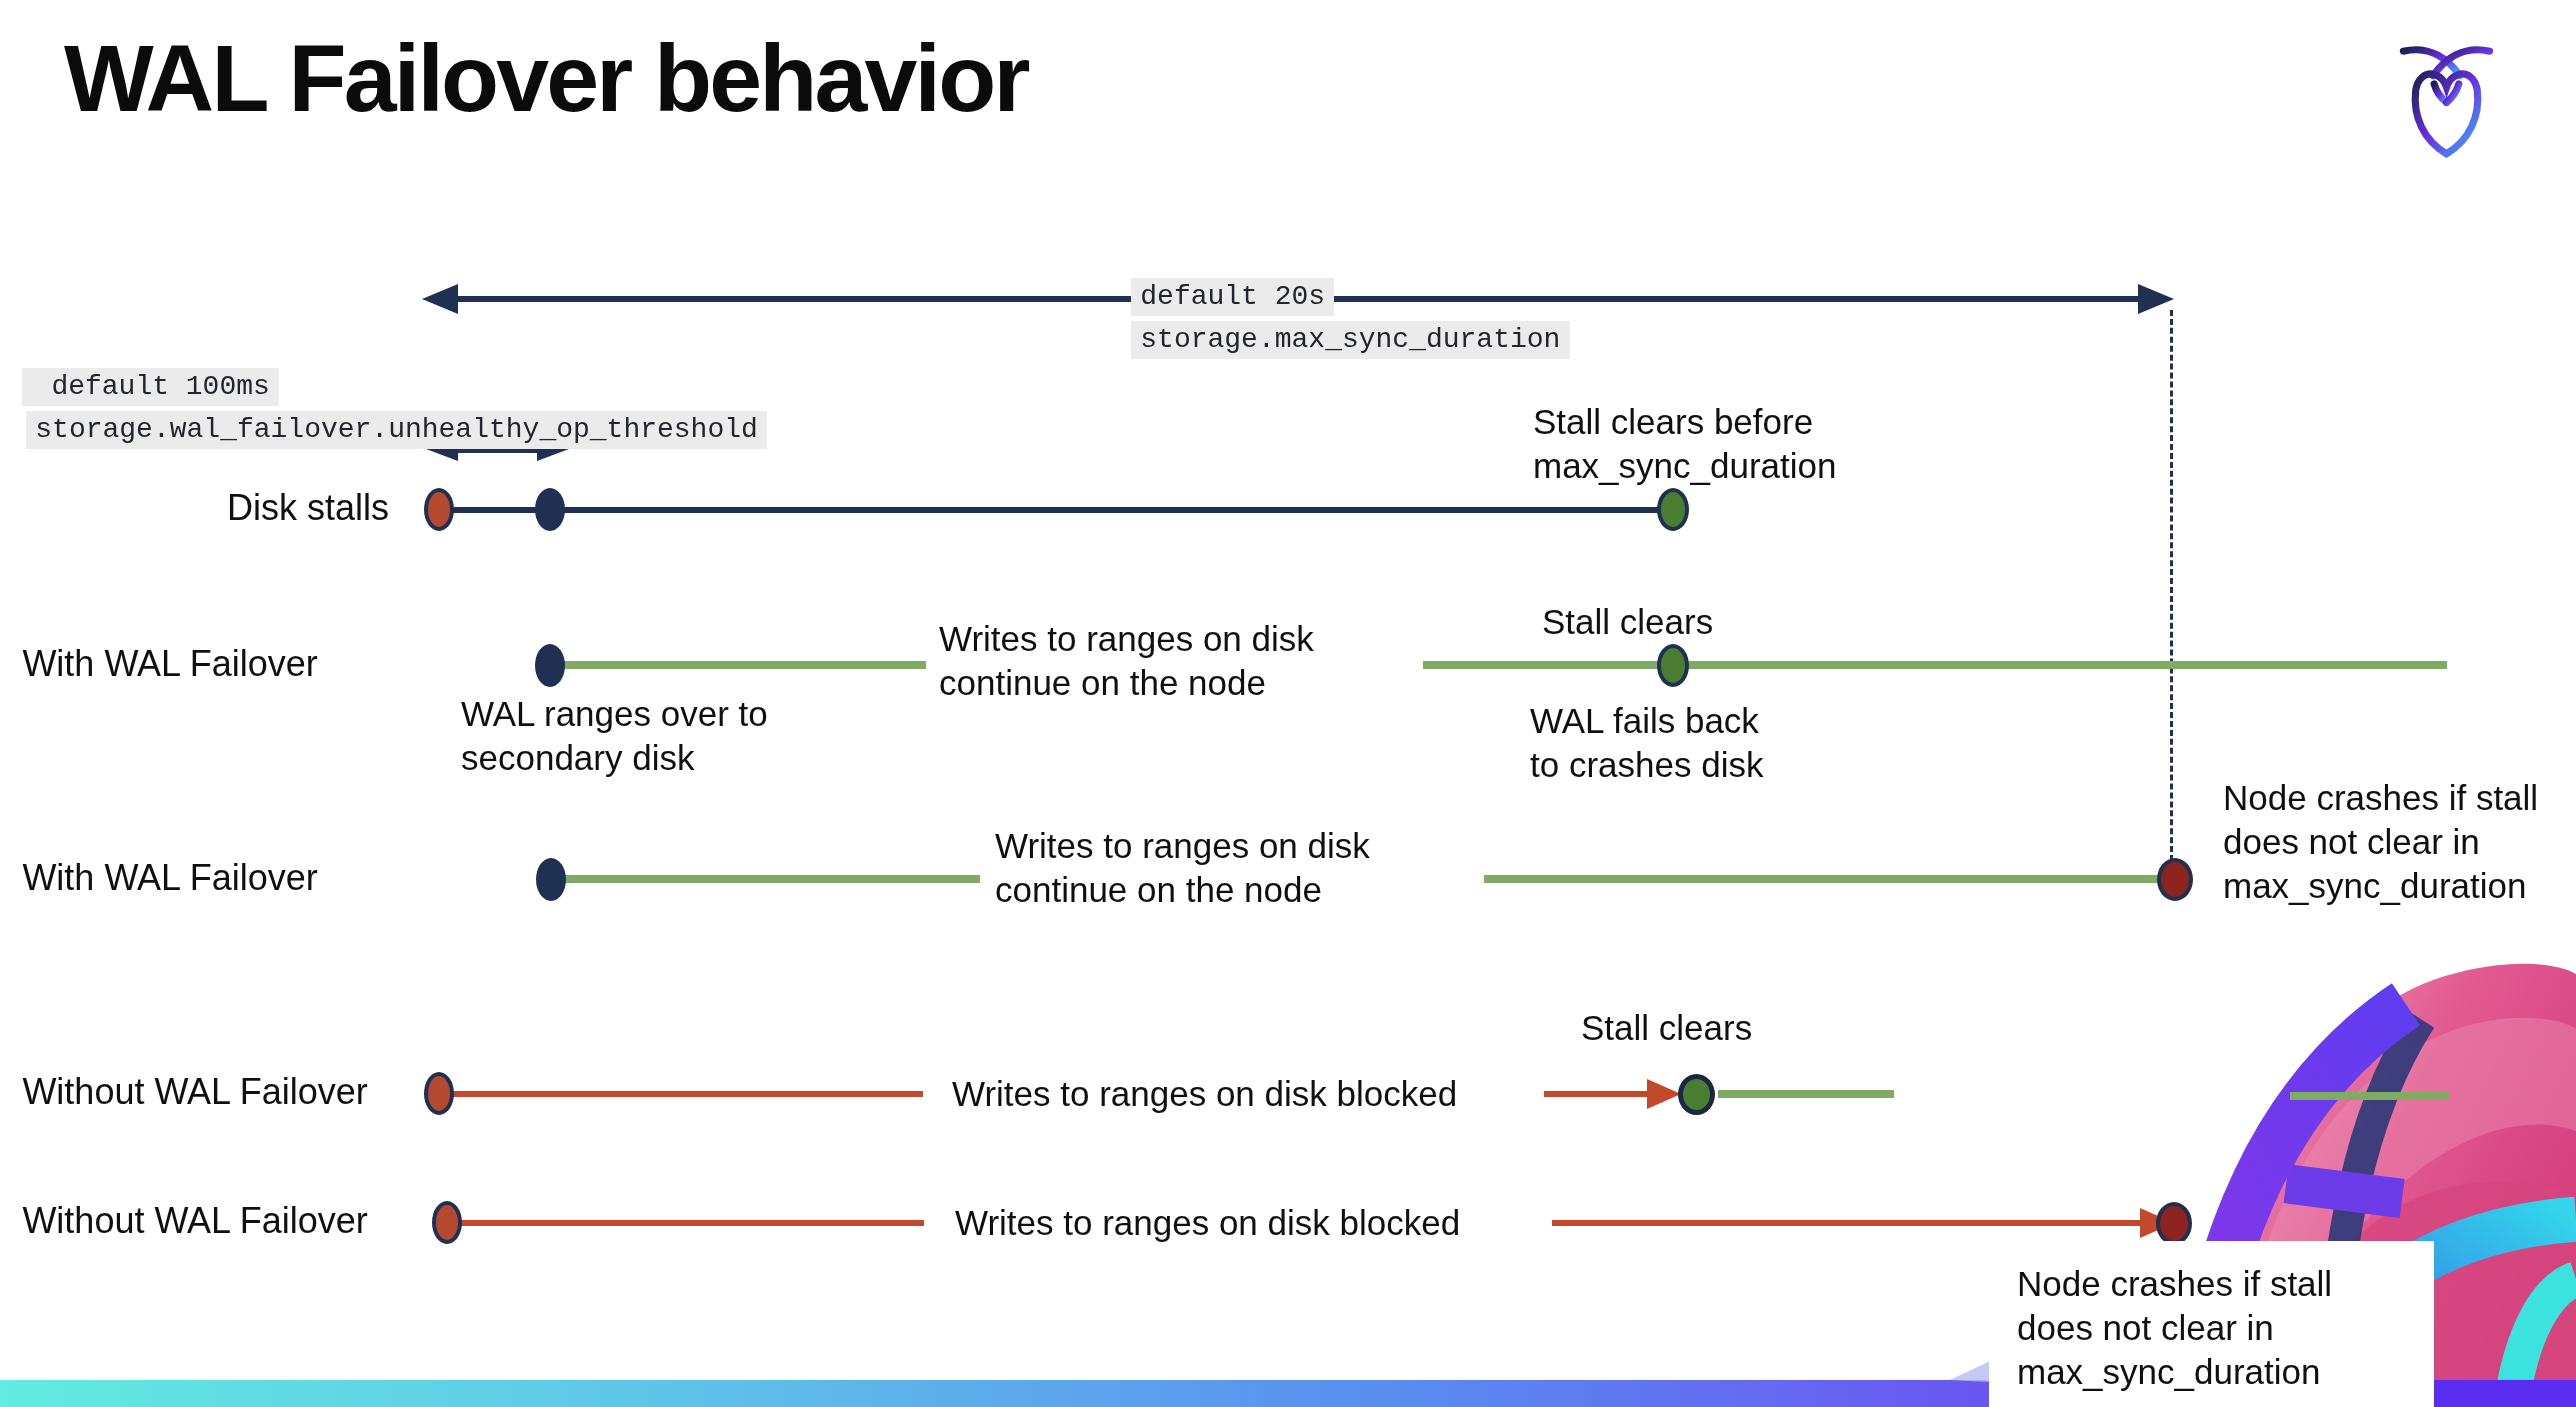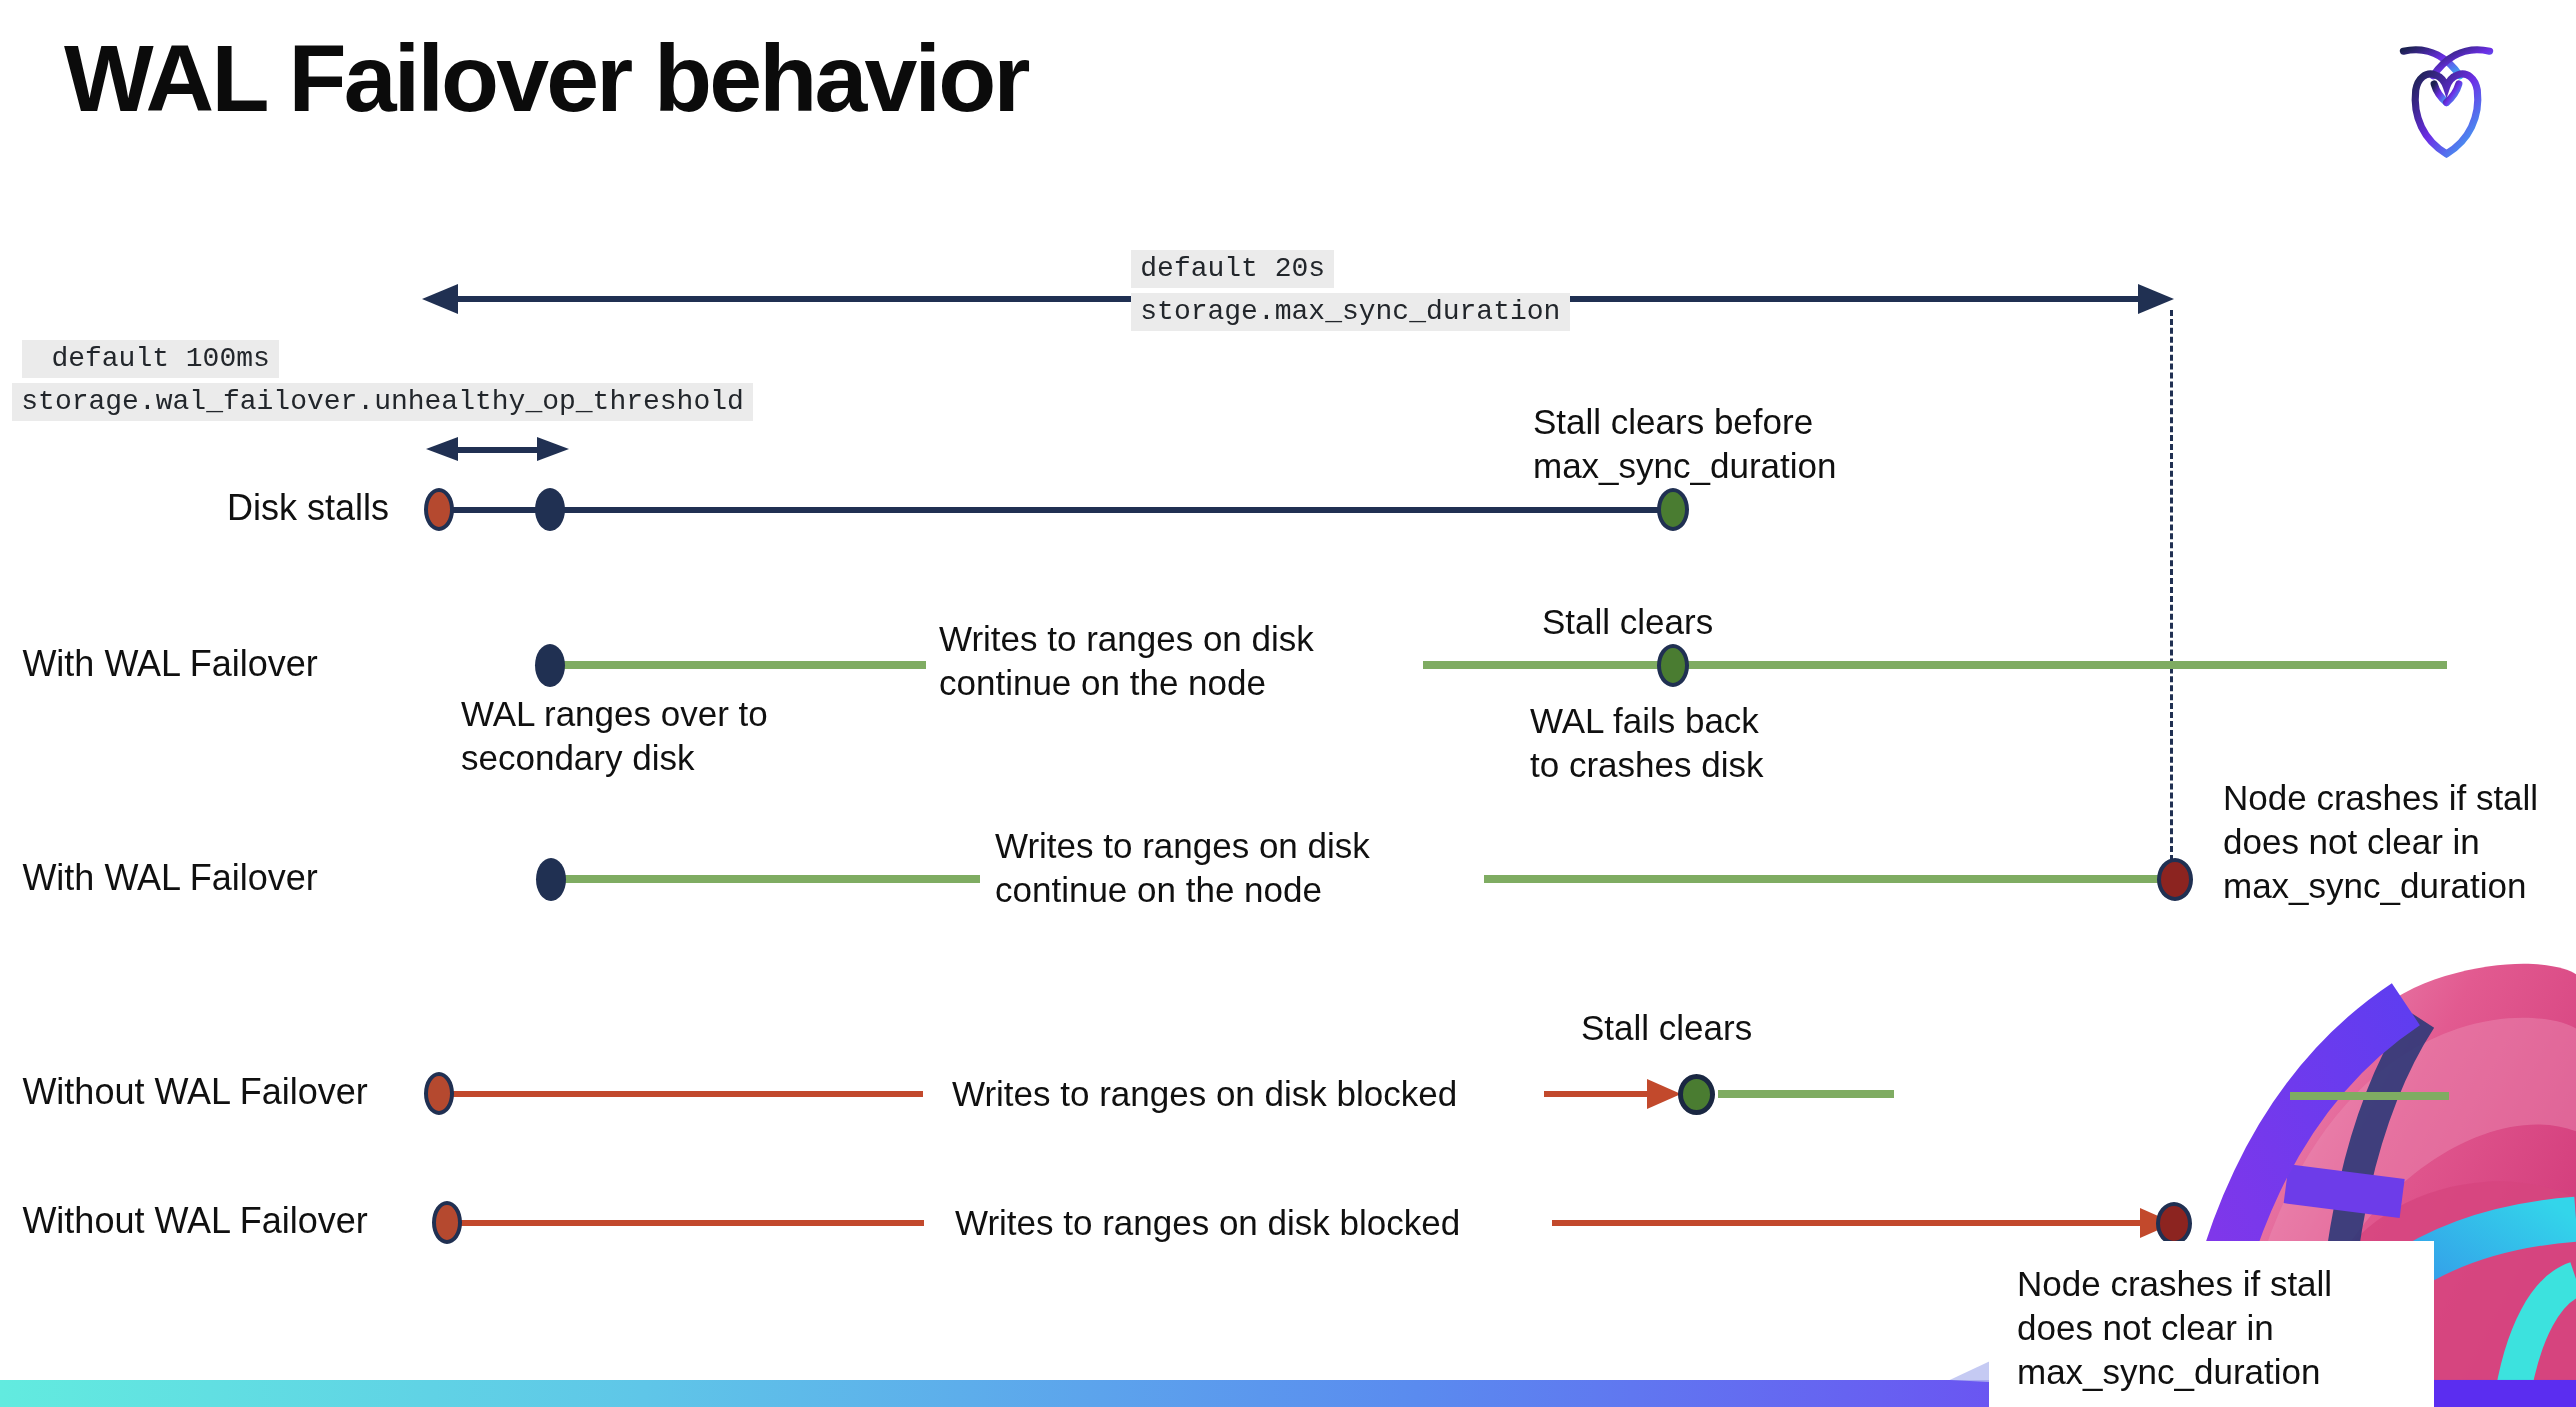--- a/index.html
+++ b/index.html
@@ -7,21 +7,21 @@
     position:relative;width:2576px;height:1408px;background:#ffffff;
     overflow:hidden;font-family:"Liberation Sans",sans-serif;color:#111;
   }
   .page-title{
     position:absolute;left:64px;top:24px;font-size:95px;font-weight:800;
     letter-spacing:-2.8px;color:#0b0b0b;white-space:nowrap;z-index:5;
   }
   .code-label{
     position:absolute;font-family:"Liberation Mono","DejaVu Sans Mono",monospace;
     font-size:28px;color:#22262b;background:#ebebeb;padding:3.7px 9.3px;
-    white-space:pre;z-index:5;line-height:1.1;
+    white-space:pre;z-index:5;line-height:1.1;margin-top:28px;
   }
   .note{
     position:absolute;font-size:35px;line-height:1.26;color:#101010;
     white-space:pre-line;z-index:6;
   }
   .center{text-align:left;}
   .nowrap{white-space:nowrap;}
   .row-label{position:absolute;font-size:36px;color:#101010;white-space:nowrap;z-index:6;}
   .ln{position:absolute;z-index:4;}
   .ln-navy{height:5.6px;background:#203052;}
@@ -80,21 +80,21 @@
   </svg>
 
   <div class="tri tri-left-navy" style="left:422px;top:284px;"></div>
   <div class="ln ln-navy" style="left:457px;top:296px;width:1681px;"></div>
   <div class="tri tri-right-navy" style="left:2138px;top:284px;"></div>
 
   <div class="code-label" style="left:1131px;top:250px;">default 20s</div>
   <div class="code-label" style="left:1131px;top:293px;">storage.max_sync_duration</div>
 
   <div class="code-label" style="left:22.4px;top:340px;padding-left:29px;">default 100ms</div>
-  <div class="code-label" style="left:12px;top:383px;">storage.wal_failover.unhealthy_op_threshold</div>
+  <div class="code-label" style="left:26px;top:383px;">storage.wal_failover.unhealthy_op_threshold</div>
 
   <div class="tri tri-left-navy-sm" style="left:426px;top:437px;"></div>
   <div class="ln ln-navy" style="left:458px;top:447px;width:79px;"></div>
   <div class="tri tri-right-navy-sm" style="left:537px;top:437px;"></div>
 
   <div class="dashed-line"></div>
 
   <div class="row-label" style="left:227px;top:487px;">Disk stalls</div>
   <div class="ln ln-navy" style="left:437px;top:507px;width:1236px;"></div>
   <div class="dot dot-red" style="left:424px;top:488px;"></div>

